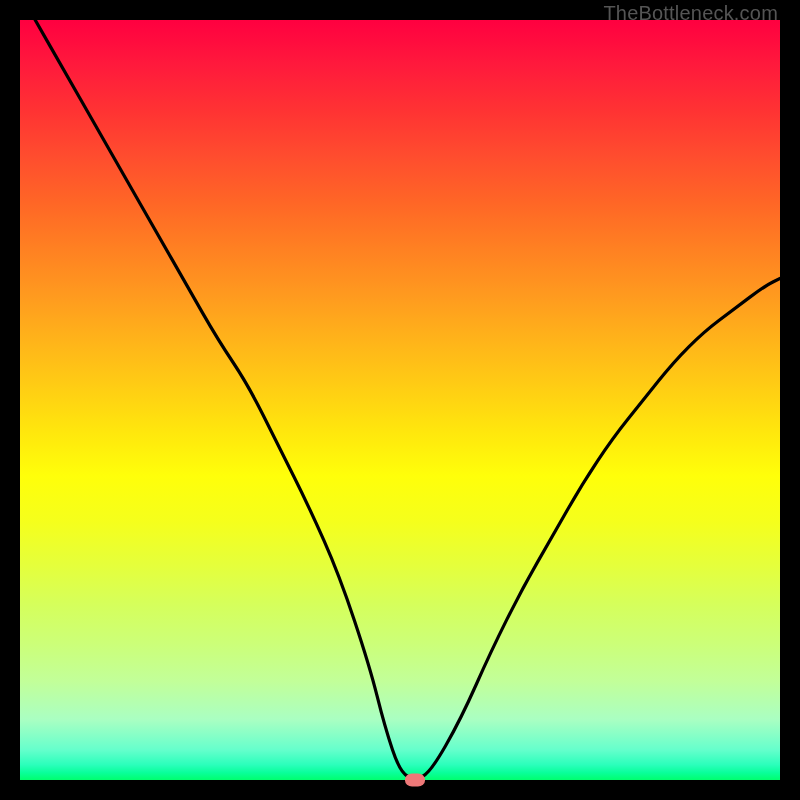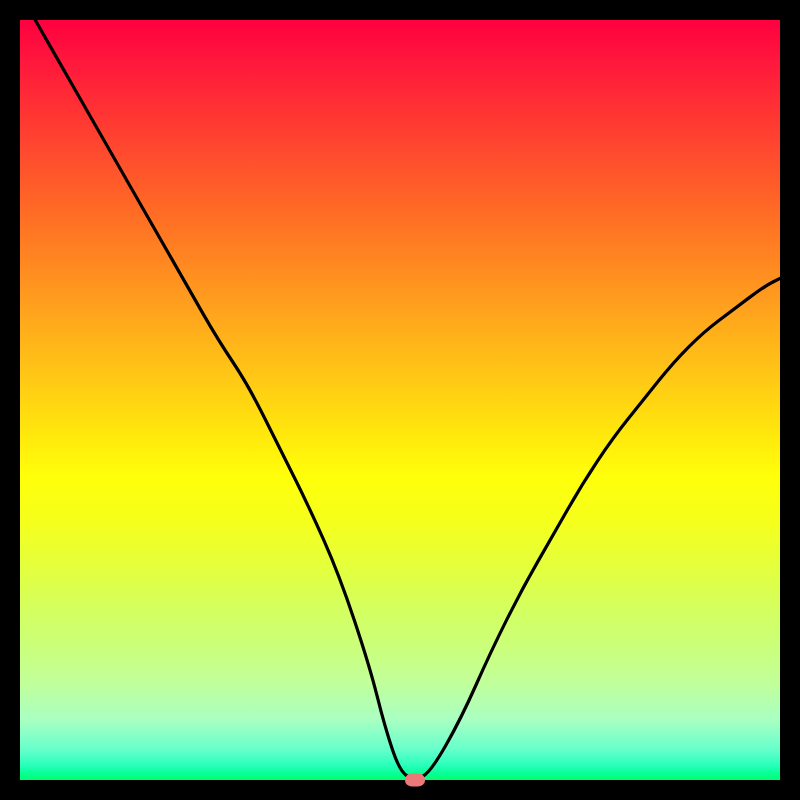--- a/index.html
+++ b/index.html
@@ -76,13 +76,14 @@
 </head>
 <body>
 
 <div class="frame">
   <div class="plot-area">
     <svg class="curve" viewBox="0 0 760 760" preserveAspectRatio="none">
       <path d="M 15.2 0.0 Q 15.2 0.0 30.4 26.6 Q 45.6 53.2 60.8 79.8 Q 76.0 106.4 91.2 133.0 Q 106.4 159.6 121.6 186.2 Q 136.8 212.8 152.0 239.4 Q 167.2 266.0 182.4 292.6 Q 197.6 319.2 212.8 342.0 Q 228.0 364.8 243.2 395.2 Q 258.4 425.6 273.6 456.0 Q 288.8 486.4 304.0 520.6 Q 319.2 554.8 334.4 600.4 Q 349.6 646.0 357.2 676.4 Q 364.8 706.8 372.4 729.6 Q 380.0 752.4 387.6 756.2 Q 395.2 760.0 402.8 756.2 Q 410.4 752.4 425.6 725.8 Q 440.8 699.2 456.0 665.0 Q 471.2 630.8 486.4 600.4 Q 501.6 570.0 516.8 543.4 Q 532.0 516.8 547.2 490.2 Q 562.4 463.6 577.6 440.8 Q 592.8 418.0 608.0 399.0 Q 623.2 380.0 638.4 361.0 Q 653.6 342.0 668.8 326.8 Q 684.0 311.6 699.2 300.2 Q 714.4 288.8 729.6 277.4 Q 744.8 266.0 752.4 262.2 T 760.0 258.4" fill="none" stroke="#000" stroke-width="3.2" stroke-linejoin="round" stroke-linecap="round"></path>
     </svg>
     <div class="marker" style="left: 395.2px; top: 760px;"></div>
   </div>
+  <div class="watermark">TheBottleneck.com</div>
 </div>
 
 </body></html>

